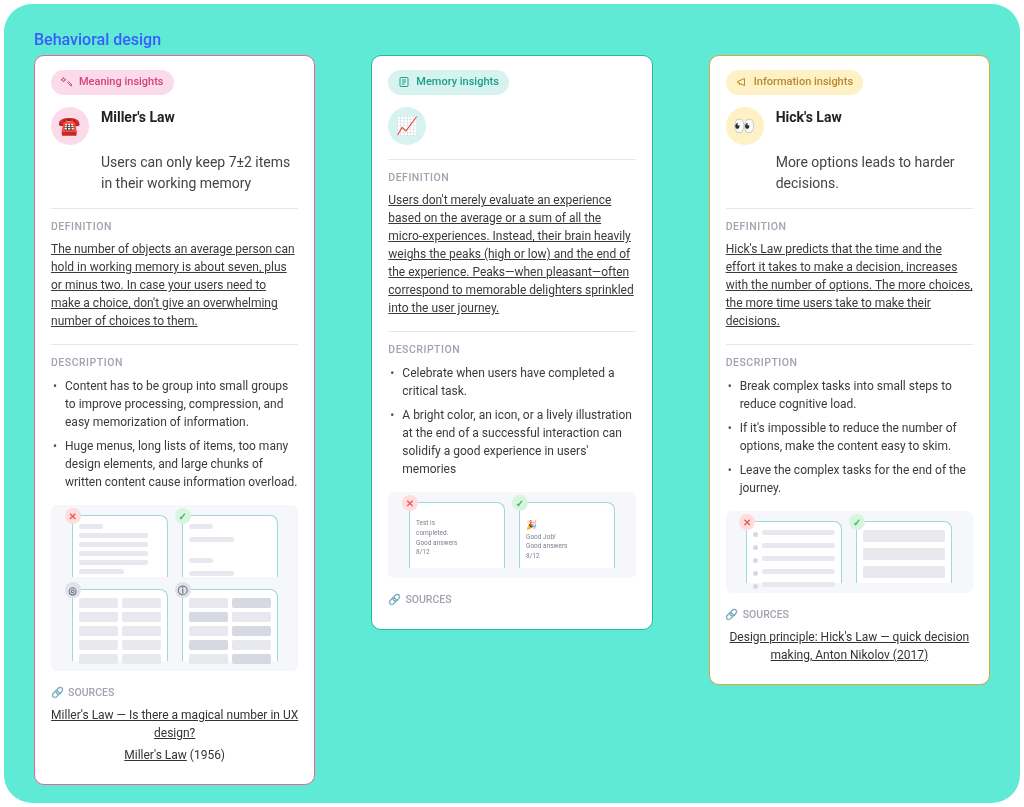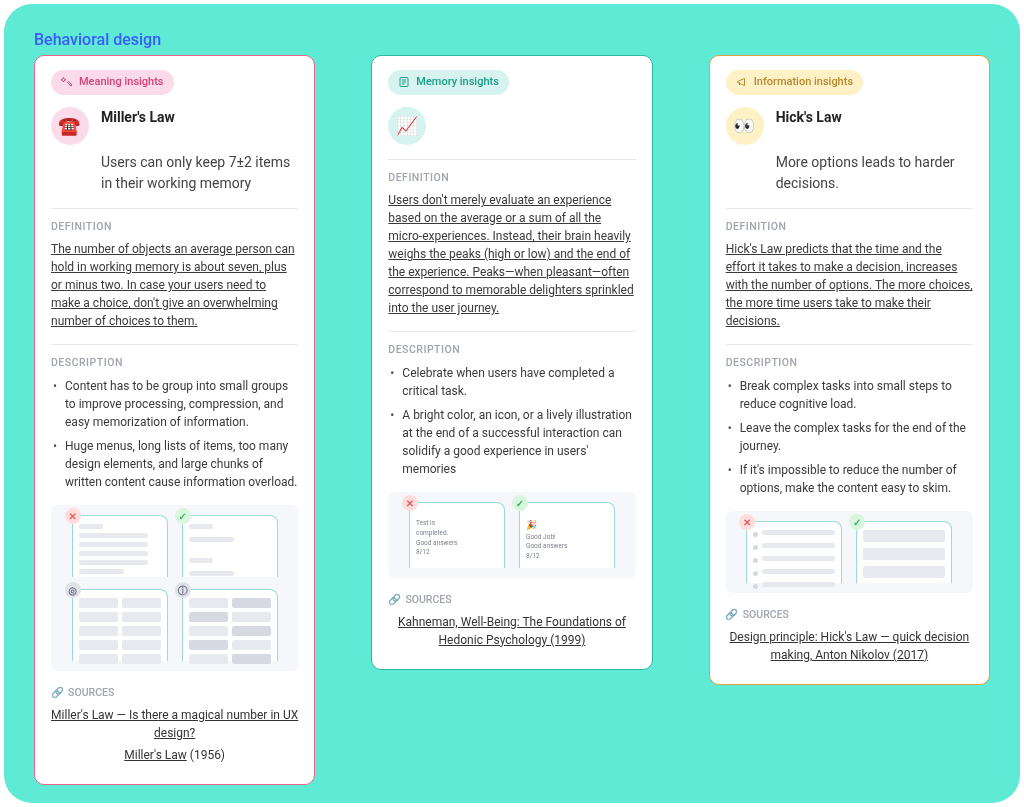--- a/index.html
+++ b/index.html
@@ -315,23 +315,20 @@
               <div>8/12</div>
             </div>
           </div>
         </div>
       </div>
 
       <div class="sources-label">
         <span>🔗</span>
         <span>SOURCES</span>
       </div>
-      <div class="sources">
-        <div class="src"><a href="#">Kahneman, Well-Being: The Foundations of Hedonic Psychology (1999)</a></div>
-      </div>
     </div>
 
     <div class="card amber">
       <span class="badge amber">
         <svg viewBox="0 0 24 24" fill="none" stroke="currentColor" stroke-width="2">
             <path d="M3 11l14-6v14L3 13z"></path>
             <path d="M7 13v5"></path>
           </svg>
         <span>Information insights</span>
       </span>
@@ -342,22 +339,22 @@
           <p>More options leads to harder decisions.</p>
         </div>
       </div>
       <hr class="divider">
       <div class="section-label">DEFINITION</div>
       <p class="def-text">Hick's Law predicts that the time and the effort it takes to make a decision, increases with the number of options. The more choices, the more time users take to make their decisions.</p>
       <hr class="divider">
       <div class="section-label">DESCRIPTION</div>
       <ul class="bullets">
         <li>Break complex tasks into small steps to reduce cognitive load.</li>
+        <li>If it's impossible to reduce the number of options, make the content easy to skim.</li>
         <li>Leave the complex tasks for the end of the journey.</li>
-        <li>If it's impossible to reduce the number of options, make the content easy to skim.</li>
       </ul>
 
       <div class="illus">
         <div class="illus-row">
           <div class="phone" style="height:62px">
             <span class="mark bad">✕</span>
             <div class="stack-col">
               <div style="display:flex;gap:4px;align-items:center">
                   <div style="width:5px;height:5px;border-radius:50%;background:#d6d9e2"></div>
                   <div class="skel" style="flex:1"></div>

